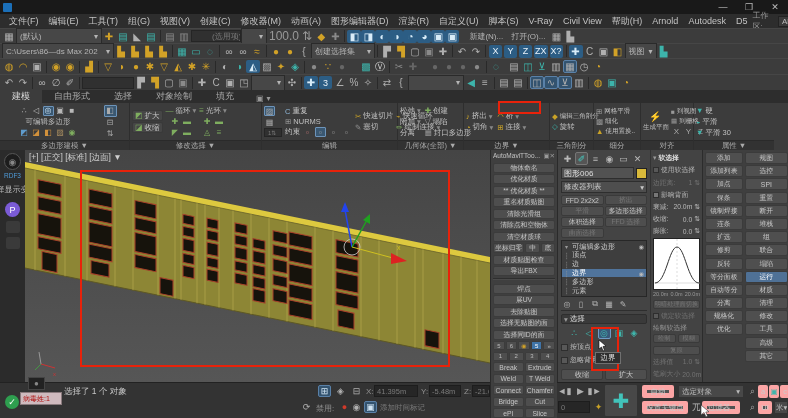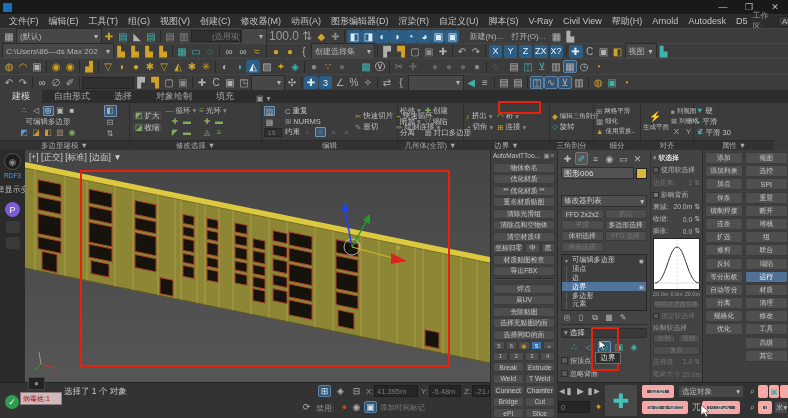--- a/index.html
+++ b/index.html
@@ -64,21 +64,21 @@
 .mini.bl{background:#3f74a8;color:#fff}
 .mini.lk{color:#d2a227}
 
 #cmd{left:557px;top:150px;width:93px;height:232px;background:#444;border-left:1px solid #2a2a2a;padding:2px 3px;display:flex;flex-direction:column}
 #cmdtabs{display:flex;gap:1px;height:14px;align-items:center}
 #cmdtabs .cticon{width:13px;height:13px;display:flex;align-items:center;justify-content:center;color:#b9b9b9;font-size:9px}
 #cmdtabs .cticon.act{background:#555;border:1px solid #777;border-radius:2px;color:#45c8bf}
 #namerow{display:flex;align-items:center;gap:2px;margin-top:2px}
 #namefld{flex:1;height:12px;background:#525252;border:1px solid #2e2e2e;color:#ddd;font-size:8px;display:flex;align-items:center;padding:0 2px}
 #swatch{width:11px;height:11px;background:#d8b93a;border:1px solid #222;flex:none}
-#modlist{height:12px;margin-top:16px;background:#4e4e4e;border:1px solid #2e2e2e;color:#c8c8c8;font-size:7.5px;display:flex;align-items:center;justify-content:space-between;padding:0 2px}
+#modlist{height:12px;margin-top:2px;background:#4e4e4e;border:1px solid #2e2e2e;color:#c8c8c8;font-size:7.5px;display:flex;align-items:center;justify-content:space-between;padding:0 2px}
 #presets{display:grid;grid-template-columns:1fr 1fr;gap:1px;margin-top:2px}
 .pbtn{height:10px;background:#4e4e4e;border:1px solid #3a3a3a;border-radius:2px;font-size:6.8px;color:#c6c6c6;display:flex;align-items:center;justify-content:center;white-space:nowrap;overflow:hidden}
 .pbtn.dim{color:#767676}
 .pbtn.empty{background:transparent;border-color:transparent}
 #stack{margin-top:2px;background:#3e3e3e;border:1px solid #272727;padding:1px 0;flex:none}
 .strow{height:8.8px;display:flex;align-items:center;font-size:7.2px;color:#c9c9c9;padding-left:3px;white-space:nowrap;position:relative}
 .strow.sel{background:#50749c;color:#fff}
 .strow .tw{width:7px;color:#999;font-size:6px}
 .strow .rt{position:absolute;right:2px;font-size:6px;color:#bbb}
 #stkicons{display:flex;gap:2px;margin-top:2px;height:12px;align-items:center;border-bottom:1px solid #2e2e2e;padding-bottom:1px}

